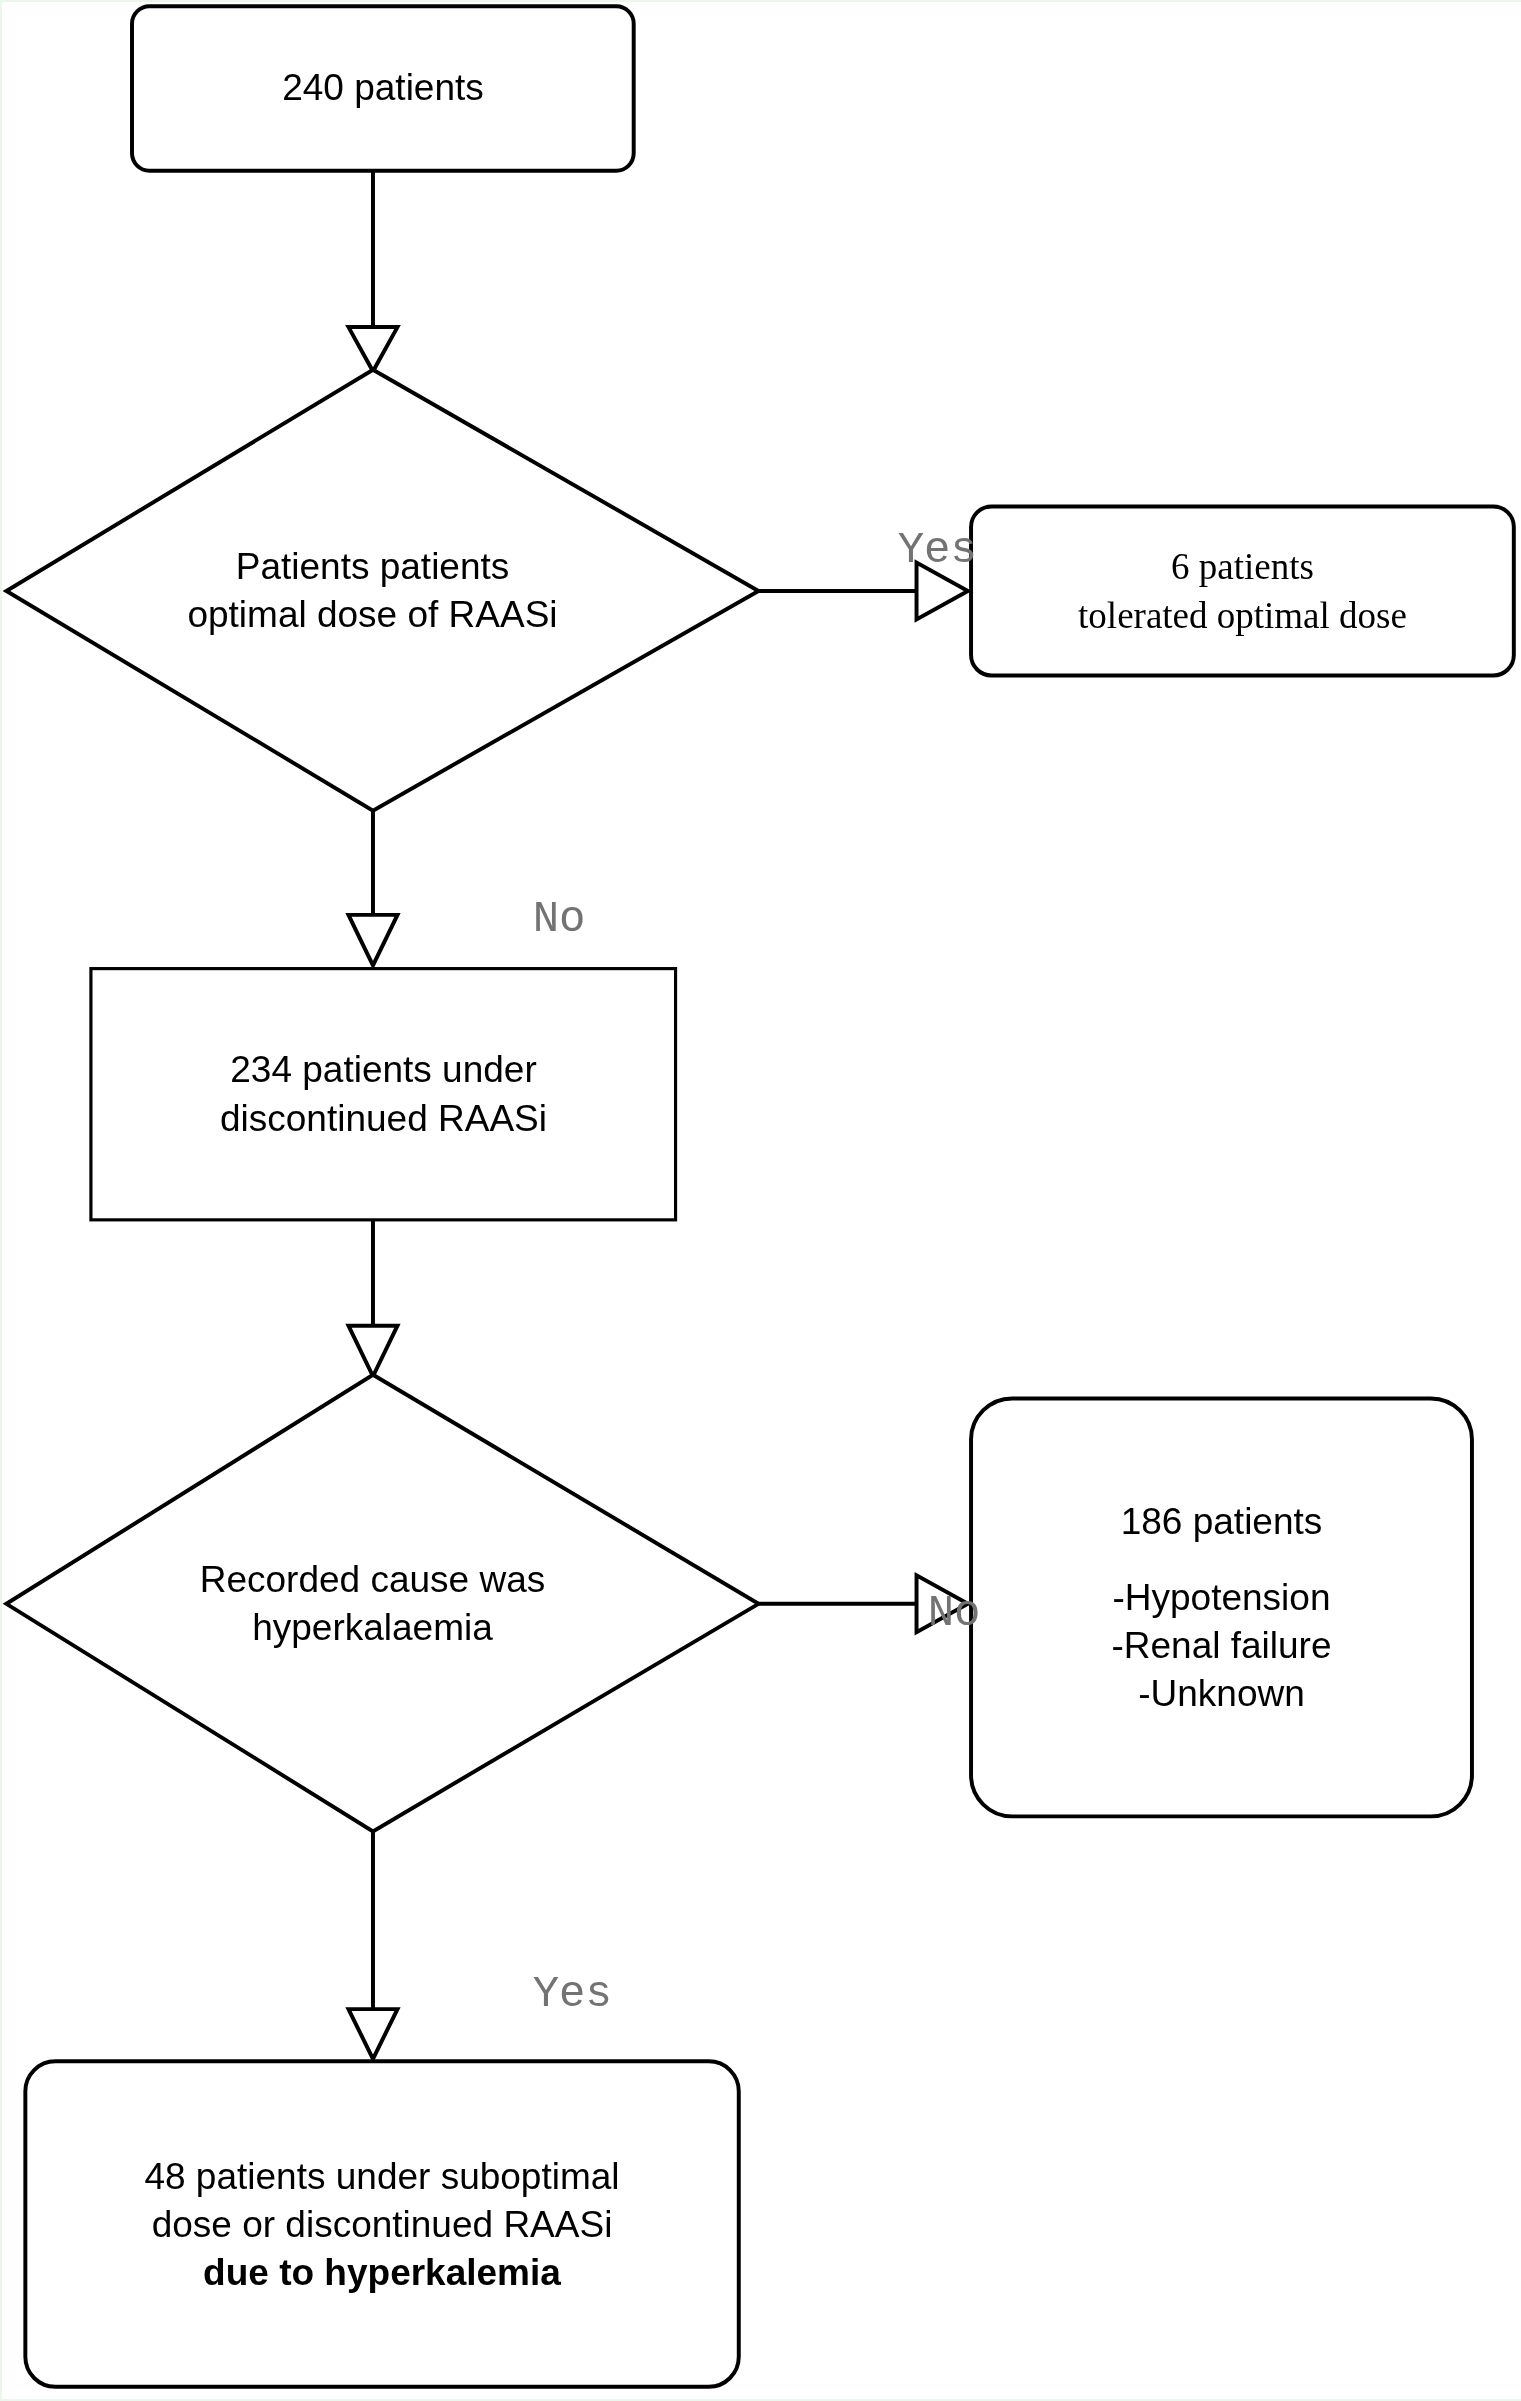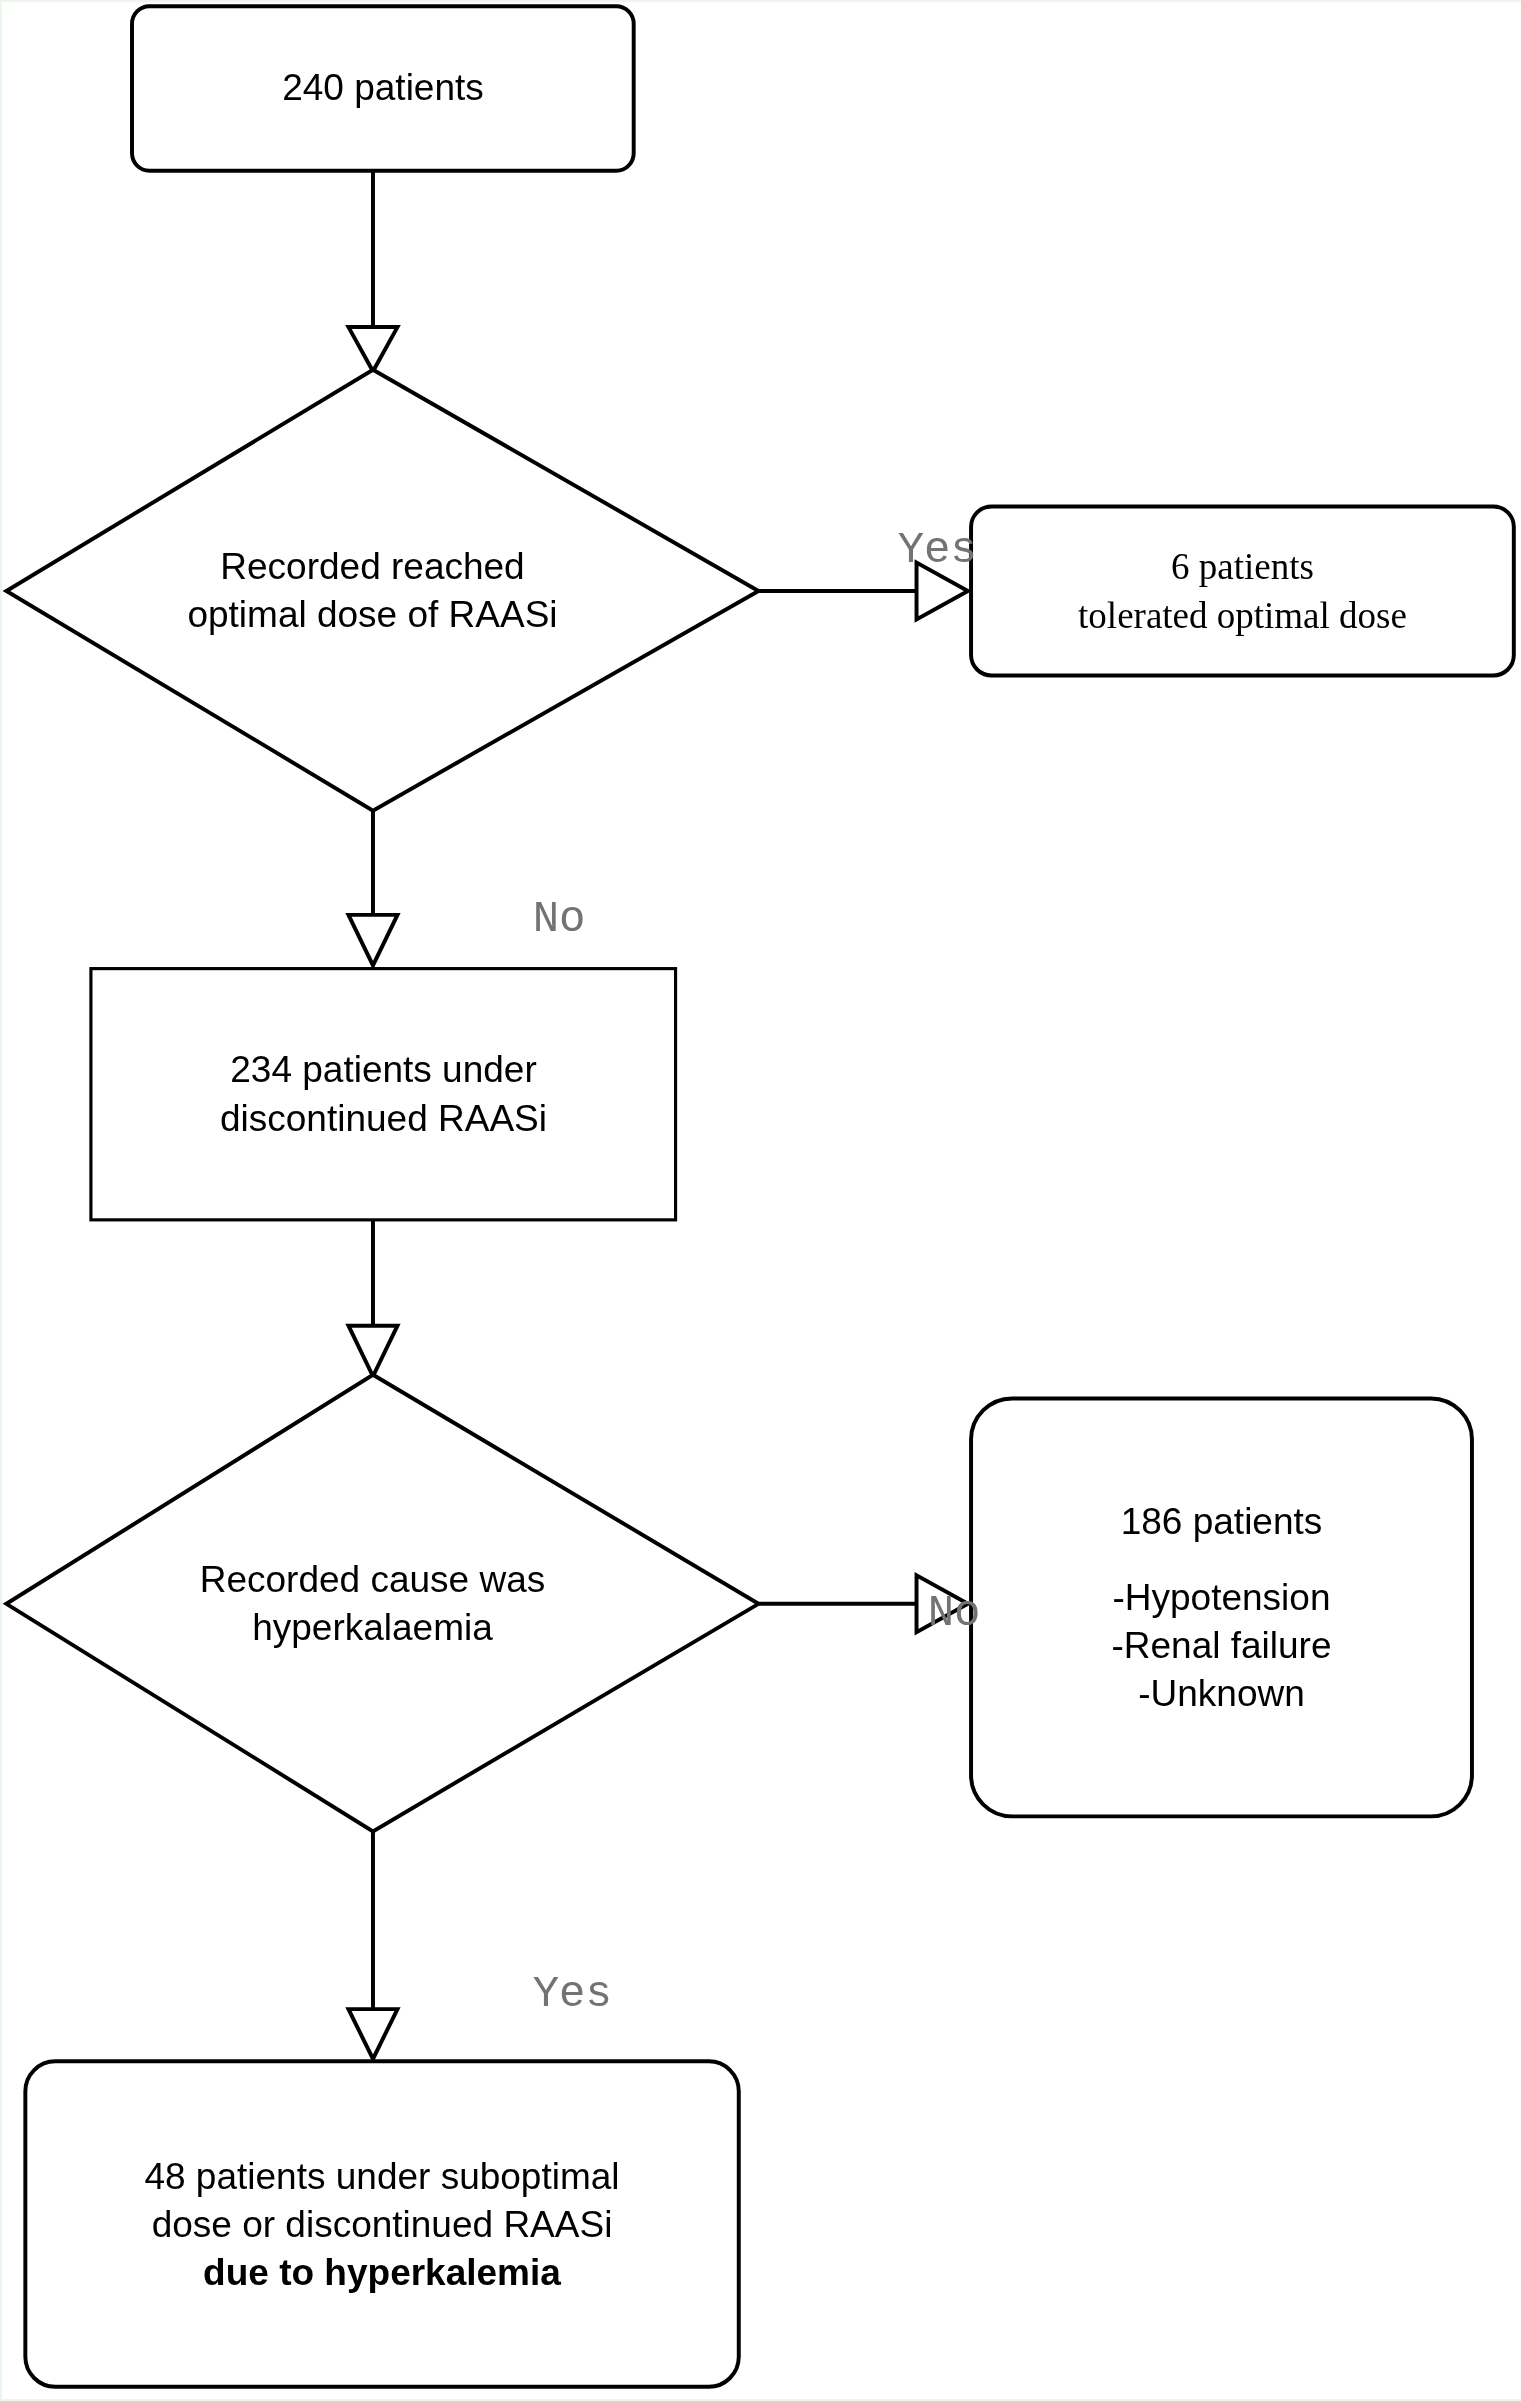--- a/index.html
+++ b/index.html
@@ -130,21 +130,21 @@
     <polygon class="arrow-head" points="441,2543 503,2543 472,2606"></polygon>
 
     <rect class="node-shape" x="32" y="2609" width="903" height="412" rx="38" ry="38"></rect>
   </svg>
 
   <div class="node-label" style="left:132px; top:6.3px; width:502px; height:164px;">
     <span>240 patients</span>
   </div>
 
   <div class="node-label" style="left:104px; top:528px; width:537px; height:126px;">
-    <span>Recorded reached</span>
+    <span>Patients patients</span>
     <span>optimal dose of RAASi</span>
   </div>
 
   <div class="edge-label" style="left:792px; top:484px;">
     <span>Yes</span>
   </div>
 
   <div class="node-label" style="left:971px; top:507px; width:543px; height:169px;font-family:Liberation Serif, serif;">
     <span>6 patients</span>
     <span>tolerated optimal dose</span>

